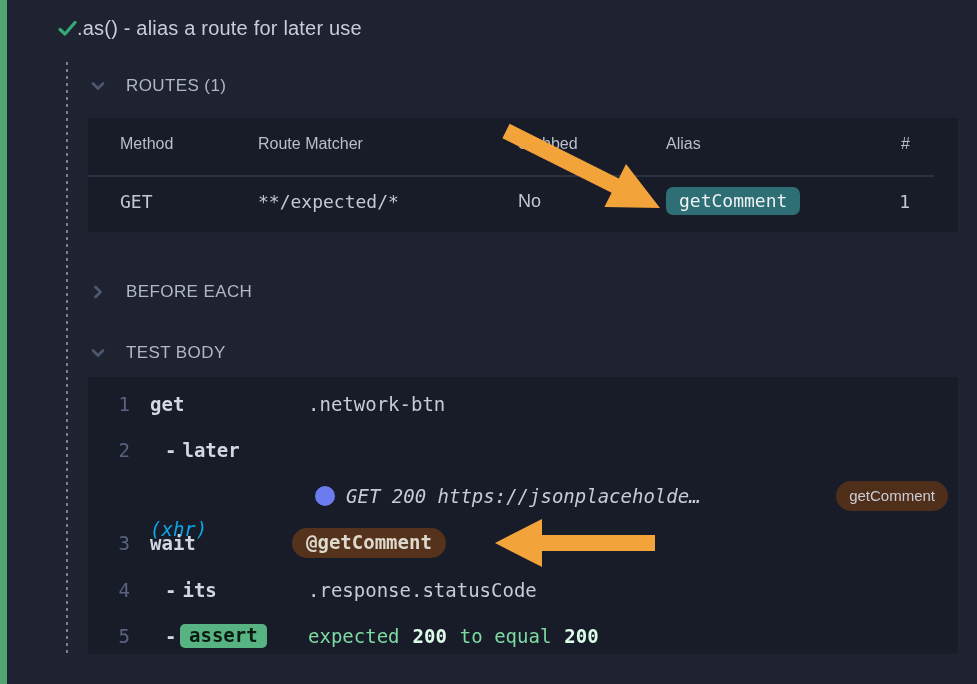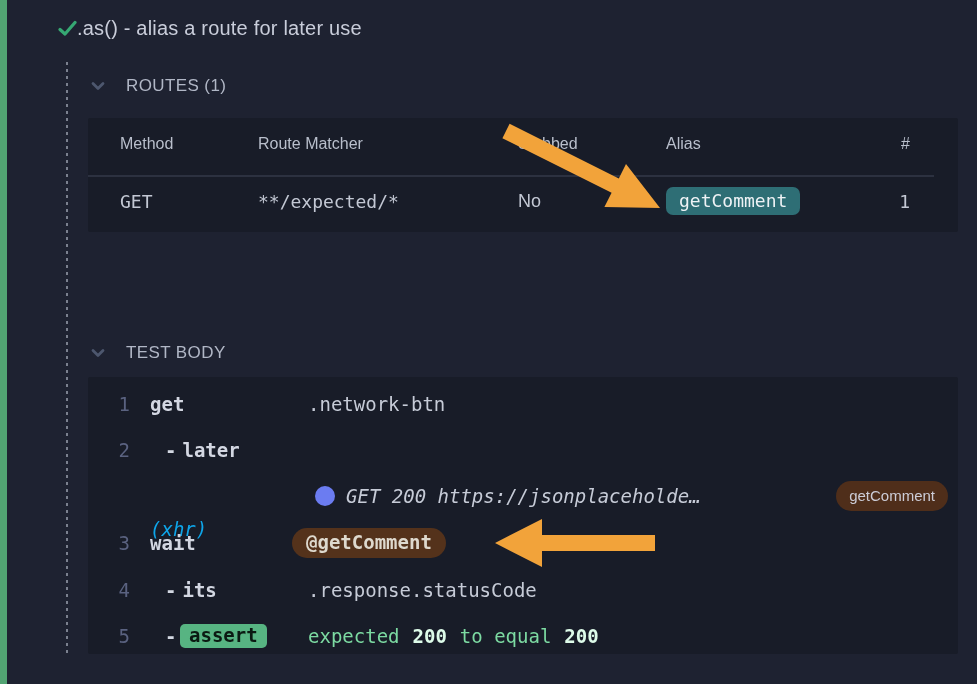--- a/index.html
+++ b/index.html
@@ -120,20 +120,28 @@
   <span class="cell rt-head c3" style="position:absolute;">Stubbed</span>
   <span class="cell rt-head c4" style="position:absolute;">Alias</span>
   <span class="cell rt-head c5" style="position:absolute;">#</span>
   <div class="rt-divider"></div>
   <span class="cell rt-data c1 mono rt-data-text" style="position:absolute;">GET</span>
   <span class="cell rt-data c2 mono rt-data-text" style="position:absolute;">**/expected/*</span>
   <span class="cell rt-data c3 rt-data-text" style="position:absolute;">No</span>
   <span class="cell rt-data c4" style="position:absolute;"><span class="alias-badge">getComment</span></span>
   <span class="cell rt-data c5 mono rt-data-text" style="position:absolute;">1</span>
 
+  <div class="section-header sh-before">
+    <span style="display:flex;">
+      <svg width="16" height="16" viewBox="0 0 16 16">
+        <path d="M5.5 3 L10.5 8 L5.5 13" stroke="#4d576e" stroke-width="2.8" fill="none" stroke-linecap="round" stroke-linejoin="round"></path>
+      </svg>
+    </span>
+    <span class="label">BEFORE EACH</span>
+  </div>
 
   <div class="section-header sh-body">
     <span style="display:flex;">
       <svg width="16" height="16" viewBox="0 0 16 16">
         <path d="M3 5.5 L8 10.5 L13 5.5" stroke="#4d576e" stroke-width="2.8" fill="none" stroke-linecap="round" stroke-linejoin="round"></path>
       </svg>
     </span>
     <span class="label">TEST BODY</span>
   </div>
 

